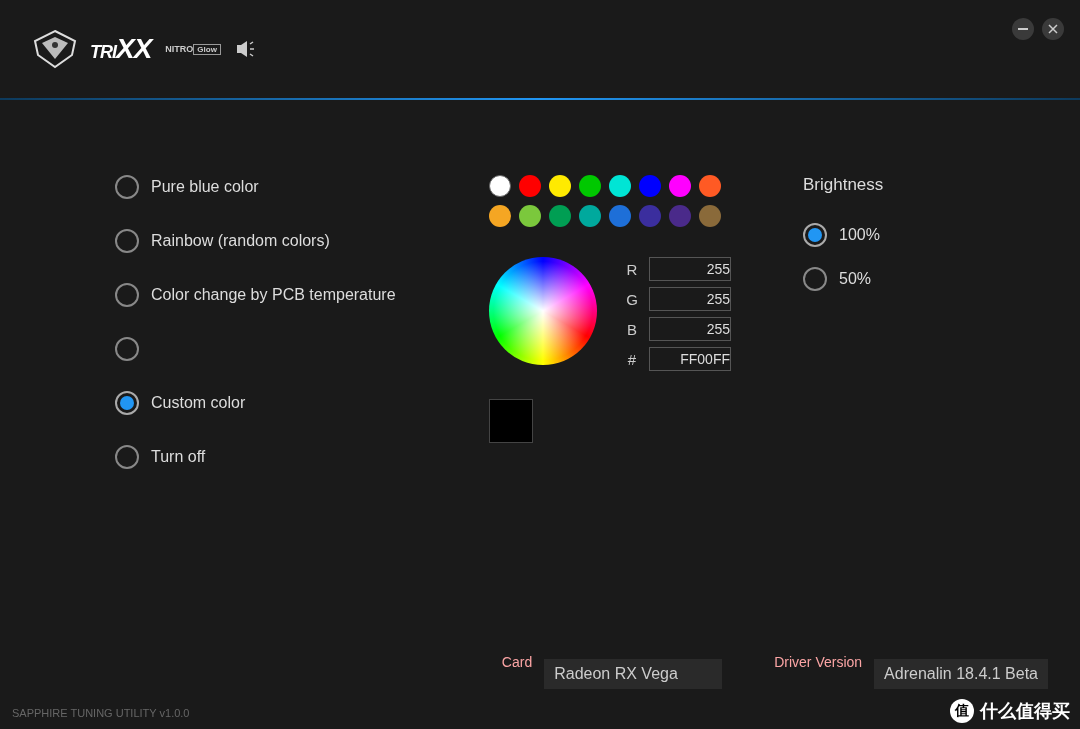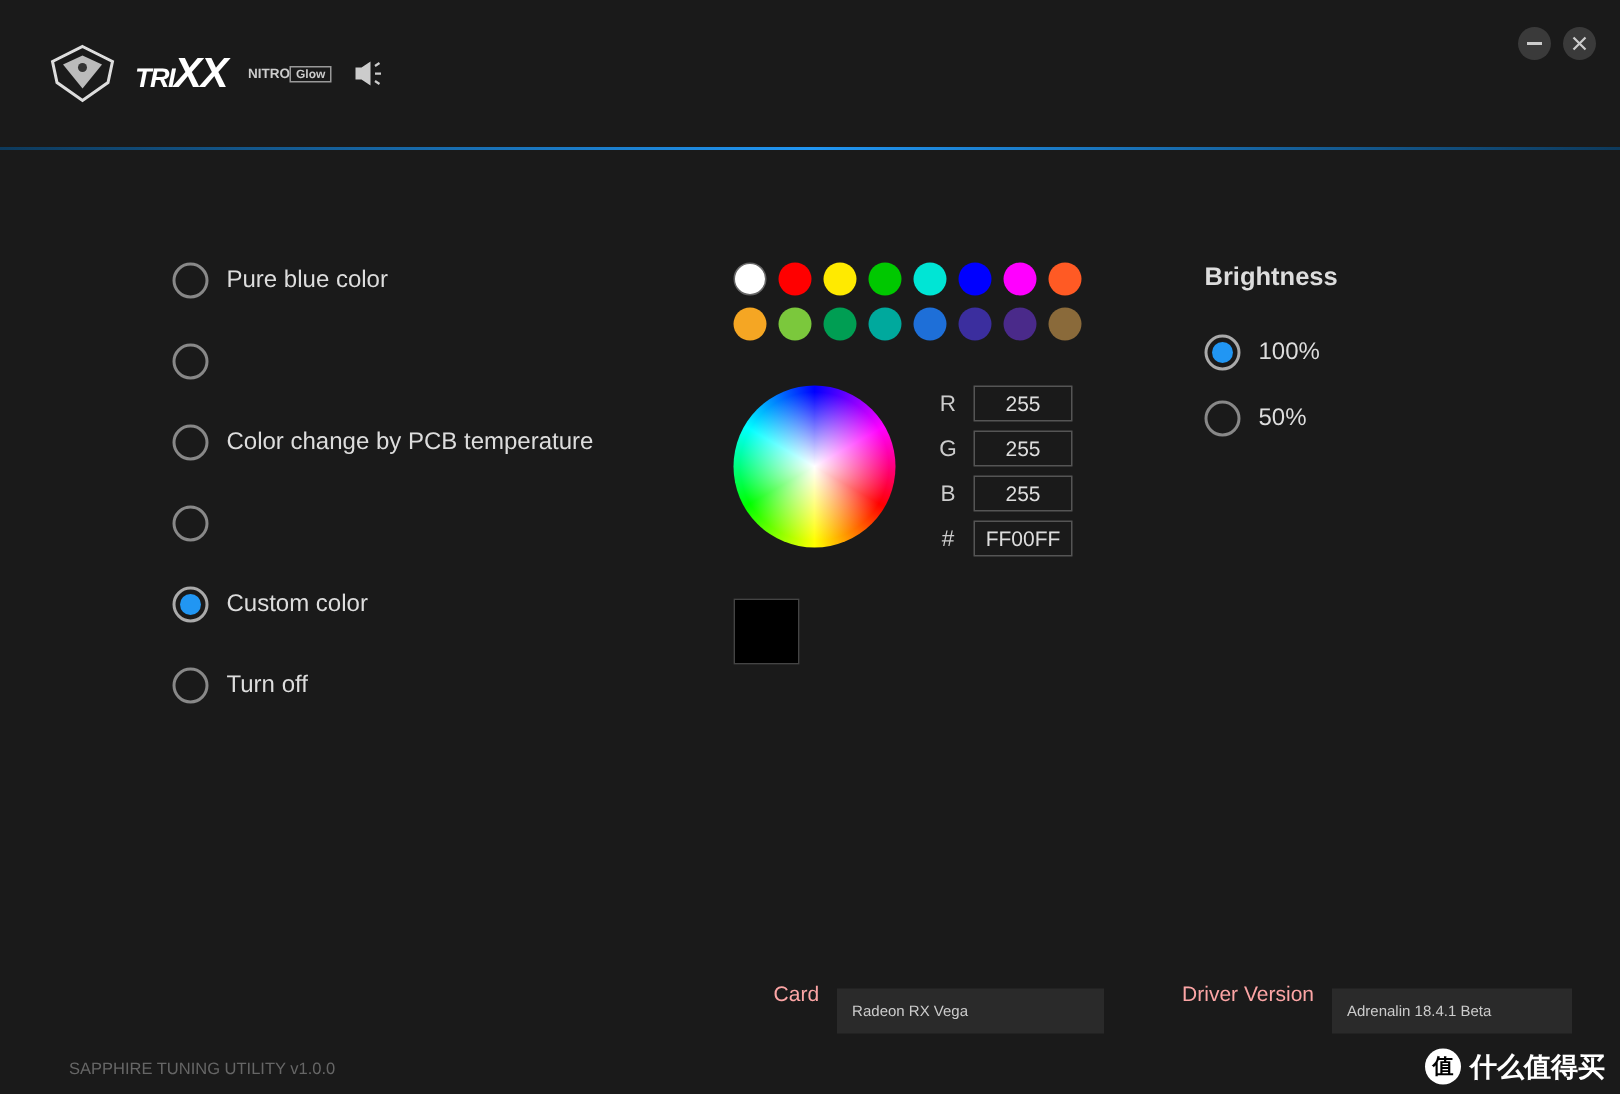--- a/index.html
+++ b/index.html
@@ -25,30 +25,30 @@
 .color-col { width: 270px; display: flex; flex-direction: column; }
 .swatch-grid { display: flex; flex-wrap: wrap; gap: 8px; width: 240px; margin-bottom: 30px; }
 .swatch { width: 22px; height: 22px; border-radius: 50%; cursor: pointer; }
 .swatch.white { border: 1px solid #666; }
 .picker-row { display: flex; gap: 28px; }
 .wheel { width: 108px; height: 108px; border-radius: 50%; background: conic-gradient(from 90deg, #ff0080, #ff0000, #ff8000, #ffff00, #80ff00, #00ff00, #00ff80, #00ffff, #0080ff, #0000ff, #8000ff, #ff00ff, #ff0080); position: relative; }
 .wheel::after { content: ""; position: absolute; inset: 0; border-radius: 50%; background: radial-gradient(circle, #fff 0%, rgba(255,255,255,0) 65%); }
 .rgb-inputs { display: flex; flex-direction: column; gap: 6px; }
 .rgb-row { display: flex; align-items: center; gap: 10px; }
 .rgb-label { width: 14px; text-align: center; color: #ccc; font-size: 15px; }
-.rgb-input { width: 66px; height: 24px; background: #1a1a1a; border: 1px solid #555; color: #ddd; text-align: center; font-size: 14px; }
+.rgb-input { width: 82px; height: 24px; background: #1a1a1a; border: 1px solid #555; color: #ddd; text-align: right; font-size: 14px; }
 .preview-box { width: 44px; height: 44px; background: #000; border: 1px solid #444; margin-top: 28px; }
 .bright-col { width: 180px; display: flex; flex-direction: column; }
-.bright-title { font-size: 17px; color: #ddd; margin-bottom: 28px; font-weight: bold; }
+.bright-title { font-size: 17px; color: #ddd; margin-bottom: 28px; }
 .bright-options { display: flex; flex-direction: column; gap: 20px; }
 .footer-row { display: flex; align-items: center; padding: 0 32px 18px 0; justify-content: flex-end; gap: 12px; }
 .footer-label { font-size: 14px; color: #fca5a5; margin-left: 40px; }
-.footer-box { background: #2a2a2a; height: 30px; padding: 0 10px; display: flex; align-items: center; font-size: 10px; color: #ccc; min-width: 160px; margin-top: 24px; }
+.footer-box { background: #2a2a2a; height: 30px; padding: 0 10px; display: flex; align-items: center; font-size: 16px; color: #ccc; min-width: 160px; margin-top: 24px; }
 .card-box { width: 178px; }
-.version-footer { font-size: 11px; color: #666; padding: 0 16px 10px 12px; margin-left: 34px; }
+.version-footer { font-size: 11px; color: #666; padding: 0 16px 10px 12px; }
 .watermark { position: absolute; right: 10px; bottom: 6px; display: flex; align-items: center; gap: 6px; color: #fff; font-weight: bold; font-size: 18px; }
 .watermark-icon { width: 24px; height: 24px; background: #fff; border-radius: 50%; display: flex; align-items: center; justify-content: center; color: #000; font-size: 14px; font-weight: 900; }
 .bottom-section { margin-top: auto; }
 </style>
 </head>
 <body>
 
 <div class="header">
   <div class="logo-group">
     <svg class="sapphire-logo" viewBox="0 0 50 40">
@@ -86,20 +86,21 @@
 
 <div class="main">
 
   <div class="mode-col" id="mode-col">
       <div class="radio-row">
         <div class="radio-circle"></div>
         <span class="radio-label">Pure blue color</span>
       </div>
       <div class="radio-row">
         <div class="radio-circle"></div>
+        <span class="radio-label">Rainbow (random colors)</span>
       </div>
       <div class="radio-row">
         <div class="radio-circle"></div>
         <span class="radio-label">Color change by PCB temperature</span>
       </div>
       <div class="radio-row">
         <div class="radio-circle"></div>
       </div>
       <div class="radio-row">
         <div class="radio-circle selected"></div>

